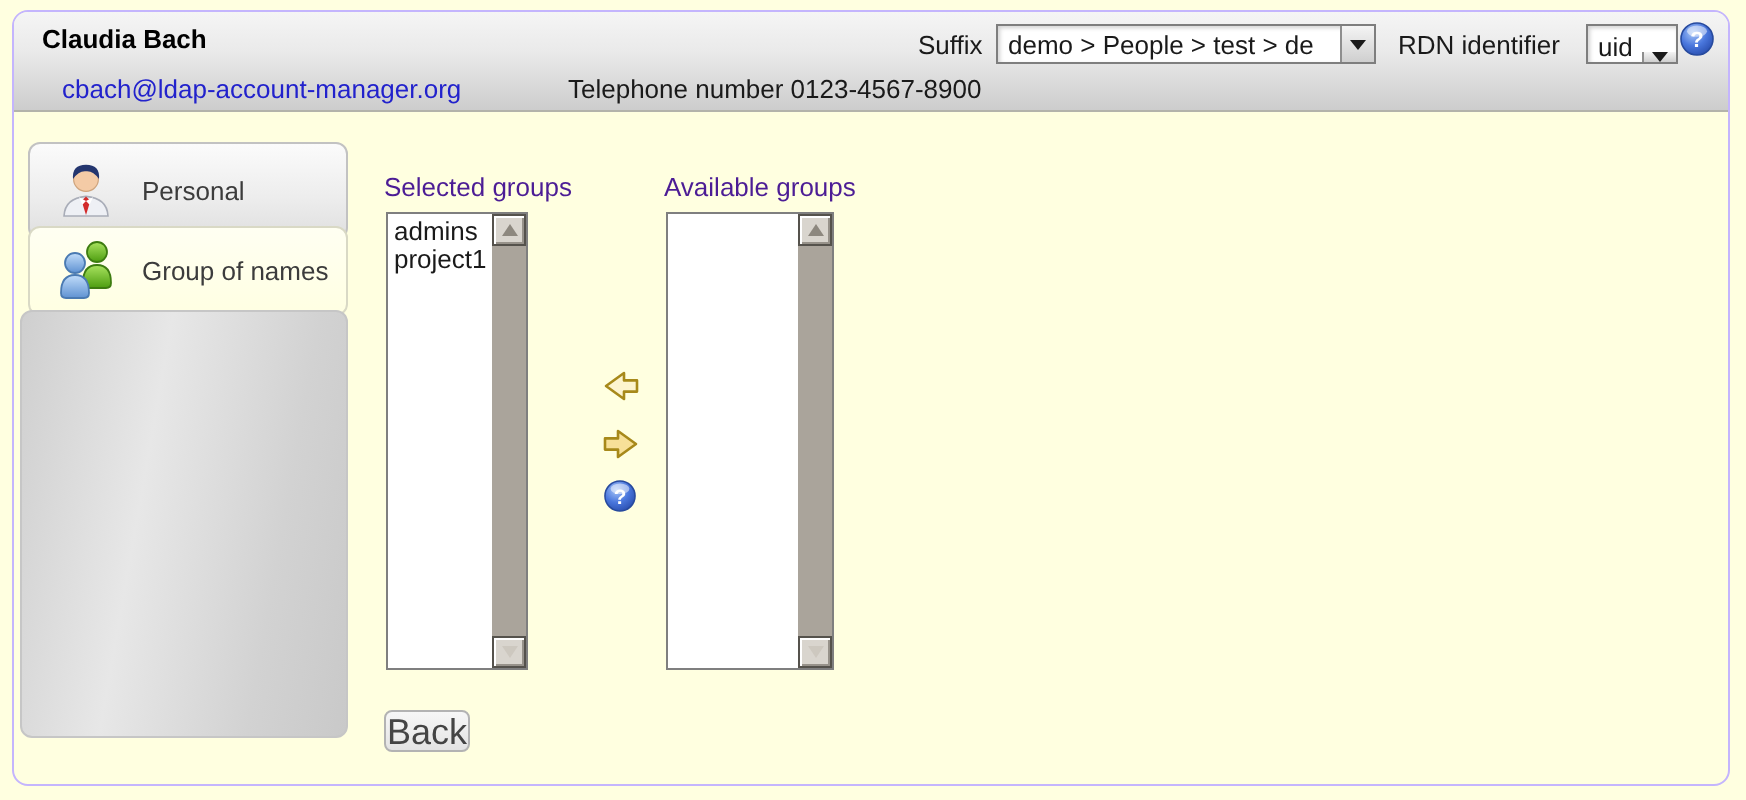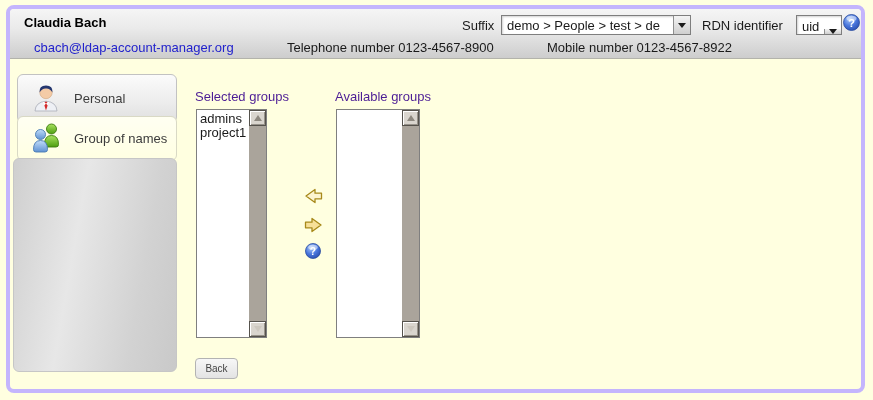--- a/index.html
+++ b/index.html
@@ -5,21 +5,21 @@
   * { margin:0; padding:0; box-sizing:border-box; }
   html,body { width:873px; height:400px; }
   body {
     background:#ffffe0;
     font-family:"Liberation Sans","DejaVu Sans",sans-serif;
     font-size:13px; color:#1a1a1a;
     position:relative; overflow:hidden;
   }
   .frame {
     position:absolute; left:6px; top:5px; width:859px; height:388px;
-    border:4px solid #c4b5fd; border-radius:8px; background:#ffffe0; overflow:hidden;text-decoration:underline;
+    border:1px solid #c4b5fd; border-radius:8px; background:#ffffe0; overflow:hidden;text-decoration:underline;
   }
   
   .header {
     position:absolute; left:0; top:0; width:100%; height:50px;
     background:linear-gradient(#f5f5f5,#eaeaea 40%,#cdcdcd);
     border-bottom:1px solid #b3b3ab;
   }
   .header .title { position:absolute; left:14px; top:6px; font-weight:bold; color:#000; }
   .header .email { position:absolute; left:24px; top:31px; color:#2222cc; text-decoration:none; cursor:pointer; }
   .header .phone { position:absolute; left:277px; top:31px; }
@@ -86,21 +86,21 @@
   .sb-dn { bottom:0; }
   .tri-up { width:0; height:0; border-left:4px solid transparent; border-right:4px solid transparent; border-bottom:6px solid #8d887f; }
   .tri-dn { width:0; height:0; border-left:4px solid transparent; border-right:4px solid transparent; border-top:6px solid #cdc8bf; }
   .arrow-btn { position:absolute; left:294px; cursor:pointer; }
   .arrow-left { top:179px; }
   .arrow-right { top:208px; }
   .help-ball.mid { left:295px; top:234px; }
   .back-btn {
     position:absolute; left:185px; top:349px; width:43px; height:21px;
     background:linear-gradient(#f7f7f7,#e3e3e3); border:1px solid #b3b3b3;
-    border-radius:4px; color:#444; font-size:10px; cursor:pointer;
+    border-radius:4px; color:#444; font-size:18px; cursor:pointer;
     font-family:"Liberation Sans","DejaVu Sans",sans-serif; padding:0;
   }
 </style>
 </head>
 <body>
 
 <svg width="0" height="0" style="position:absolute">
   <defs>
     <radialGradient id="ballGrad" cx="38%" cy="30%" r="75%">
       <stop offset="0%" stop-color="#a7c6f7"></stop>
@@ -117,21 +117,20 @@
     </linearGradient>
   </defs>
 </svg>
 
 <div class="frame">
 
   <div class="header">
     <span class="title">Claudia Bach</span>
     <a class="email">cbach@ldap-account-manager.org</a>
     <span class="phone">Telephone number 0123-4567-8900</span>
-    <span class="mobile">Mobile number 0123-4567-8922</span>
 
     <span class="hlabel suffix-label">Suffix</span>
     <div class="win-select suffix-select">
       <span class="val">demo &gt; People &gt; test &gt; de</span>
       <span class="btn">
           <span class="tri-dn-sm"></span>
         </span>
     </div>
 
     <span class="hlabel rdn-label">RDN identifier</span>

